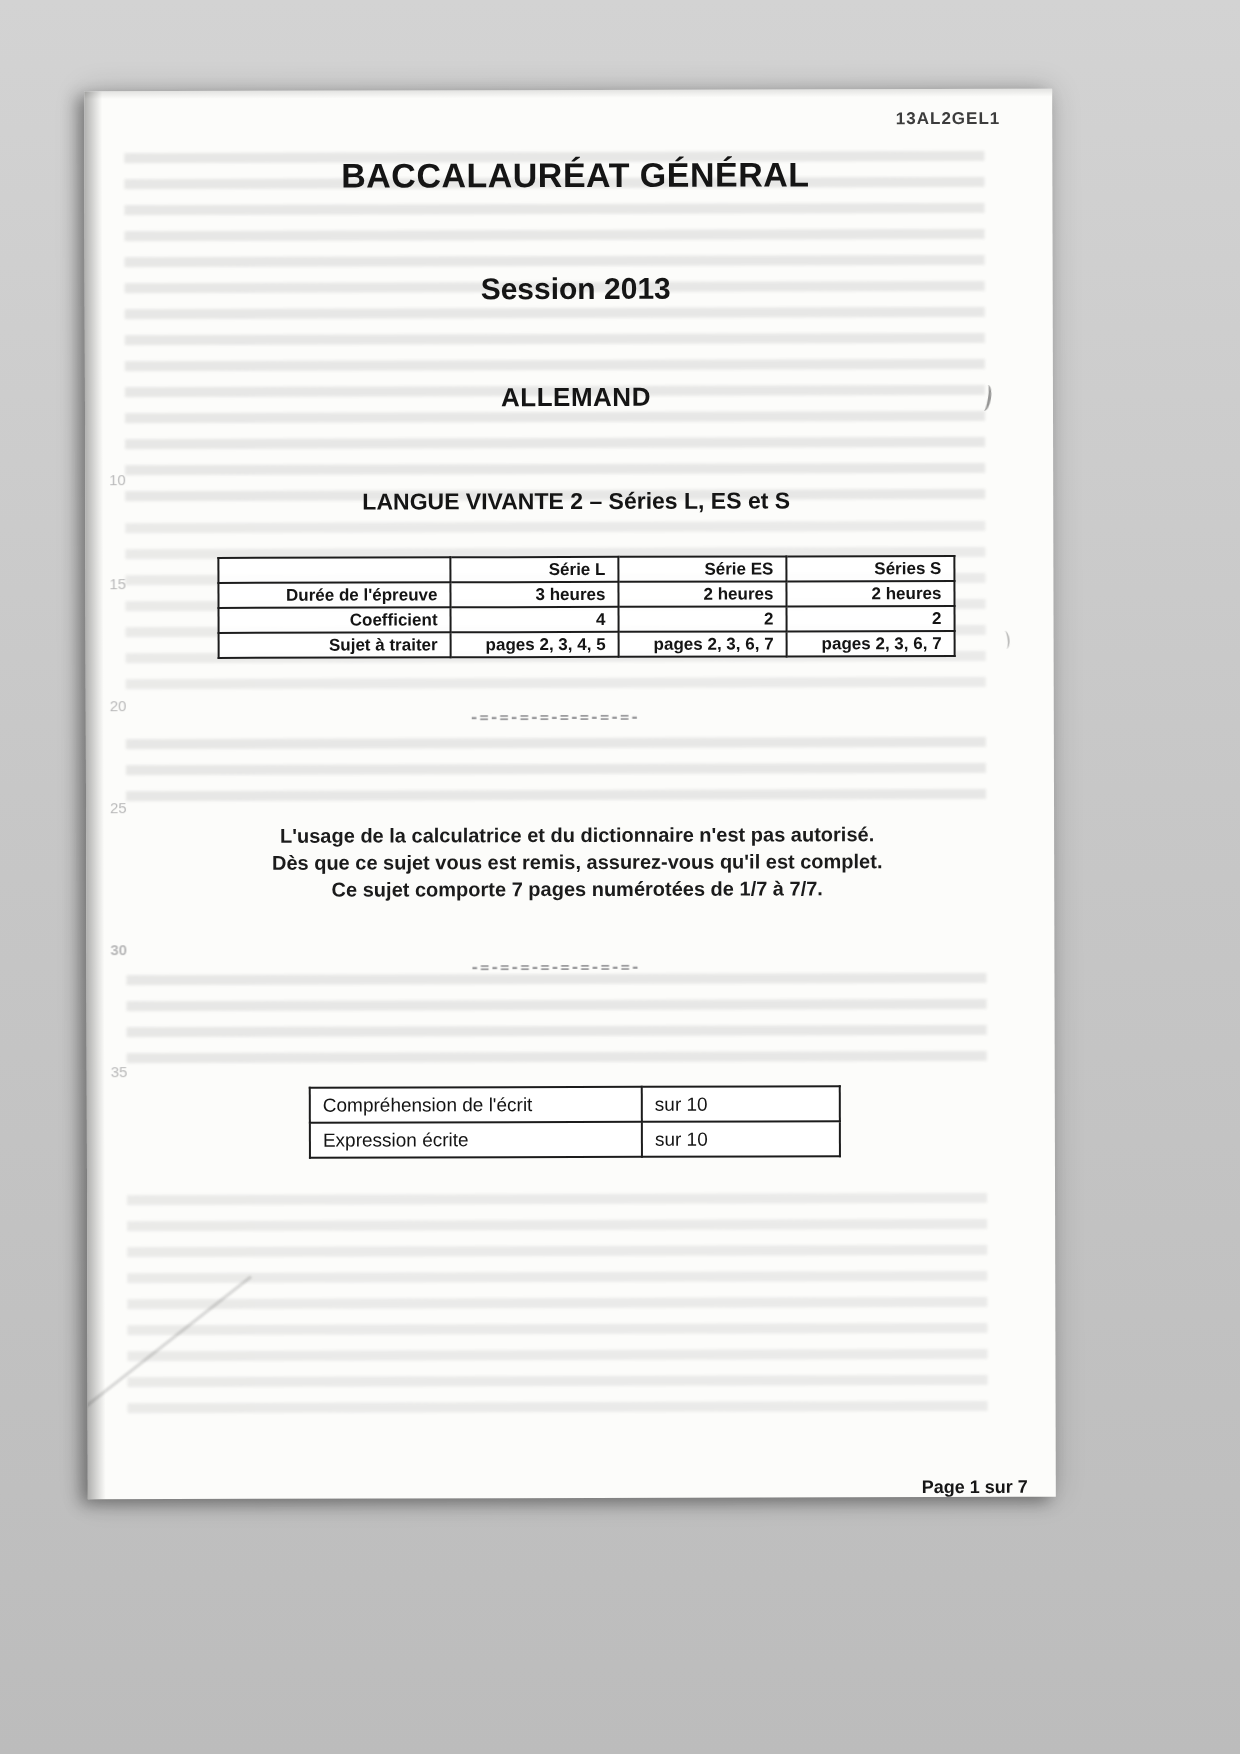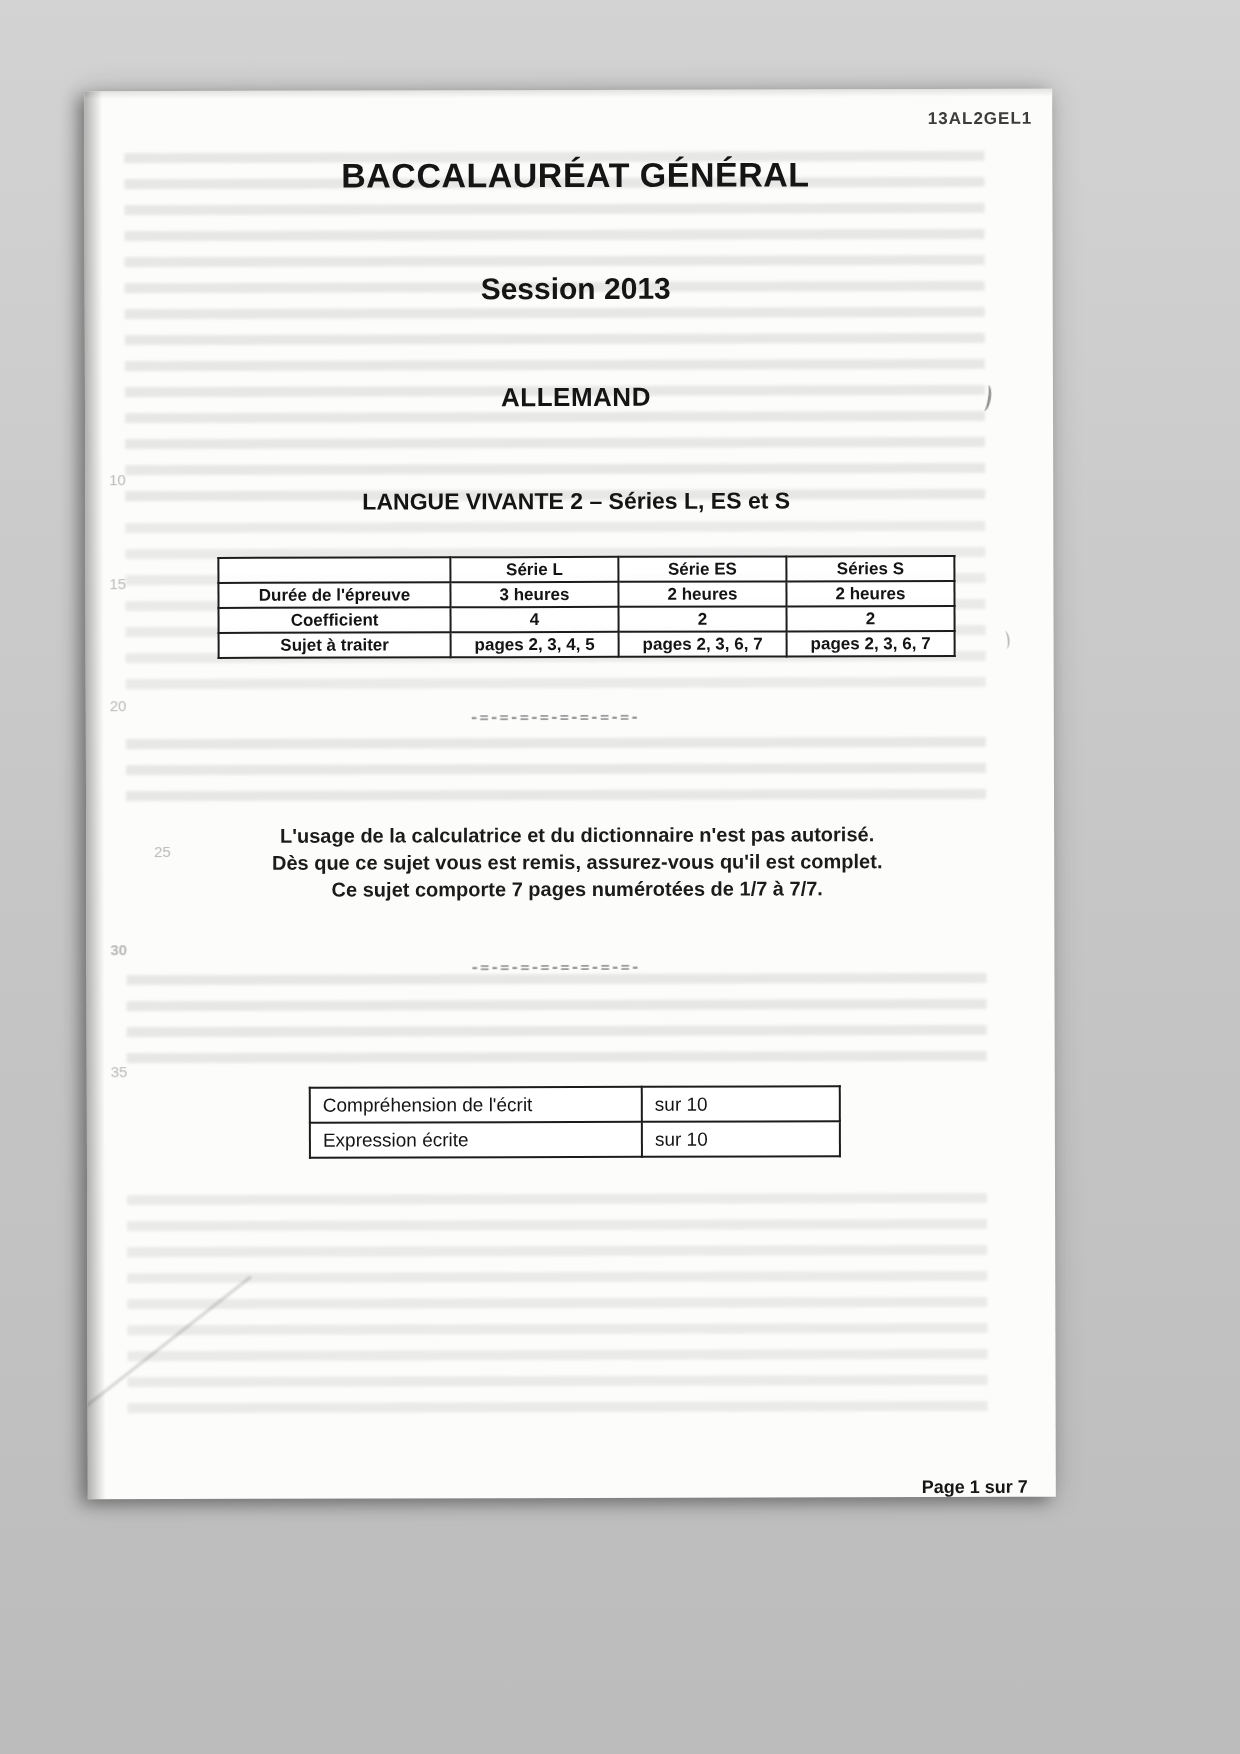--- a/index.html
+++ b/index.html
@@ -54,21 +54,21 @@
   }
   .gs1 { top: 618px; }
   .gs2 { top: 868px; }
 
   .ghost-num {
     position: absolute; left: 24px; z-index: 1;
     font-size: 15px; color: #55555a; opacity: 0.40; filter: blur(0.5px);
     pointer-events: none;
   }
   .gn1 { top: 380px; } .gn2 { top: 484px; } .gn3 { top: 606px; text-align: right; }
-  .gn4 { top: 752px; margin-left: 44px; } .gn5 { top: 850px; font-weight: bold; } .gn6 { top: 972px; }
+  .gn4 { top: 708px; } .gn5 { top: 850px; font-weight: bold; } .gn6 { top: 972px; }
 
   .crease {
     position: absolute; left: -24px; bottom: 156px; width: 210px; height: 3px;
     background: rgba(40,40,40,0.18); transform: rotate(-38deg);
     filter: blur(1px); z-index: 3; pointer-events: none;
   }
   .mark-a {
     position: absolute; right: 62px; top: 296px; width: 10px; height: 26px;
     border-right: 3px solid rgba(45,45,45,0.50); border-radius: 50%;
     transform: rotate(9deg); filter: blur(0.4px); z-index: 3; pointer-events: none;
@@ -76,35 +76,35 @@
   .mark-b {
     position: absolute; right: 44px; top: 542px; width: 8px; height: 18px;
     border-right: 2px solid rgba(70,70,70,0.35); border-radius: 50%;
     transform: rotate(-6deg); filter: blur(0.5px); z-index: 3; pointer-events: none;
   }
 
   
   .content { position: absolute; left: 22px; top: 0; width: 938px; height: 100%; z-index: 2; }
 
   .header-code {
-    position: absolute; top: 20px; right: 12px;
+    position: absolute; top: 20px; right: 44px;
     font-size: 17px; font-weight: bold; letter-spacing: 1px; color: #3c3c3c;
   }
   .centered { position: absolute; left: 0; width: 938px; text-align: center; color: #151515; margin: 0; }
   .title    { top:  66px; font-size: 34px; font-weight: bold; letter-spacing: 0.5px; }
   .session  { top: 182px; font-size: 30px; font-weight: bold; }
   .subject  { top: 292px; font-size: 26px; font-weight: bold; letter-spacing: 0.5px; }
   .subtitle { top: 398px; font-size: 23px; font-weight: bold; }
 
   table { border-collapse: collapse; table-layout: fixed; background: rgba(255,255,255,0.88); }
   th, td { border: 2px solid #1c1c1c; vertical-align: middle; color: #141414; }
 
   .exam-table { position: absolute; top: 466px; left: 110px; width: 738px; }
   .exam-table th, .exam-table td {
-    height: 25px; text-align: center; font-size: 17px; font-weight: bold; padding: 1px 12px;
+    height: 25px; text-align: right; font-size: 17px; font-weight: bold; padding: 1px 12px;
   }
   .exam-table .col-label { width: 232px; }
 
   .notices { position: absolute; top: 732px; left: 0; width: 938px; text-align: center; }
   .notices p { margin: 0; font-size: 20px; font-weight: bold; line-height: 27px; color: #1b1b1b; }
 
   .grading-table { position: absolute; top: 996px; left: 200px; width: 532px; }
   .grading-table td {
     height: 35px; font-size: 19px; font-weight: normal; text-align: left; padding: 0 12px;
   }

